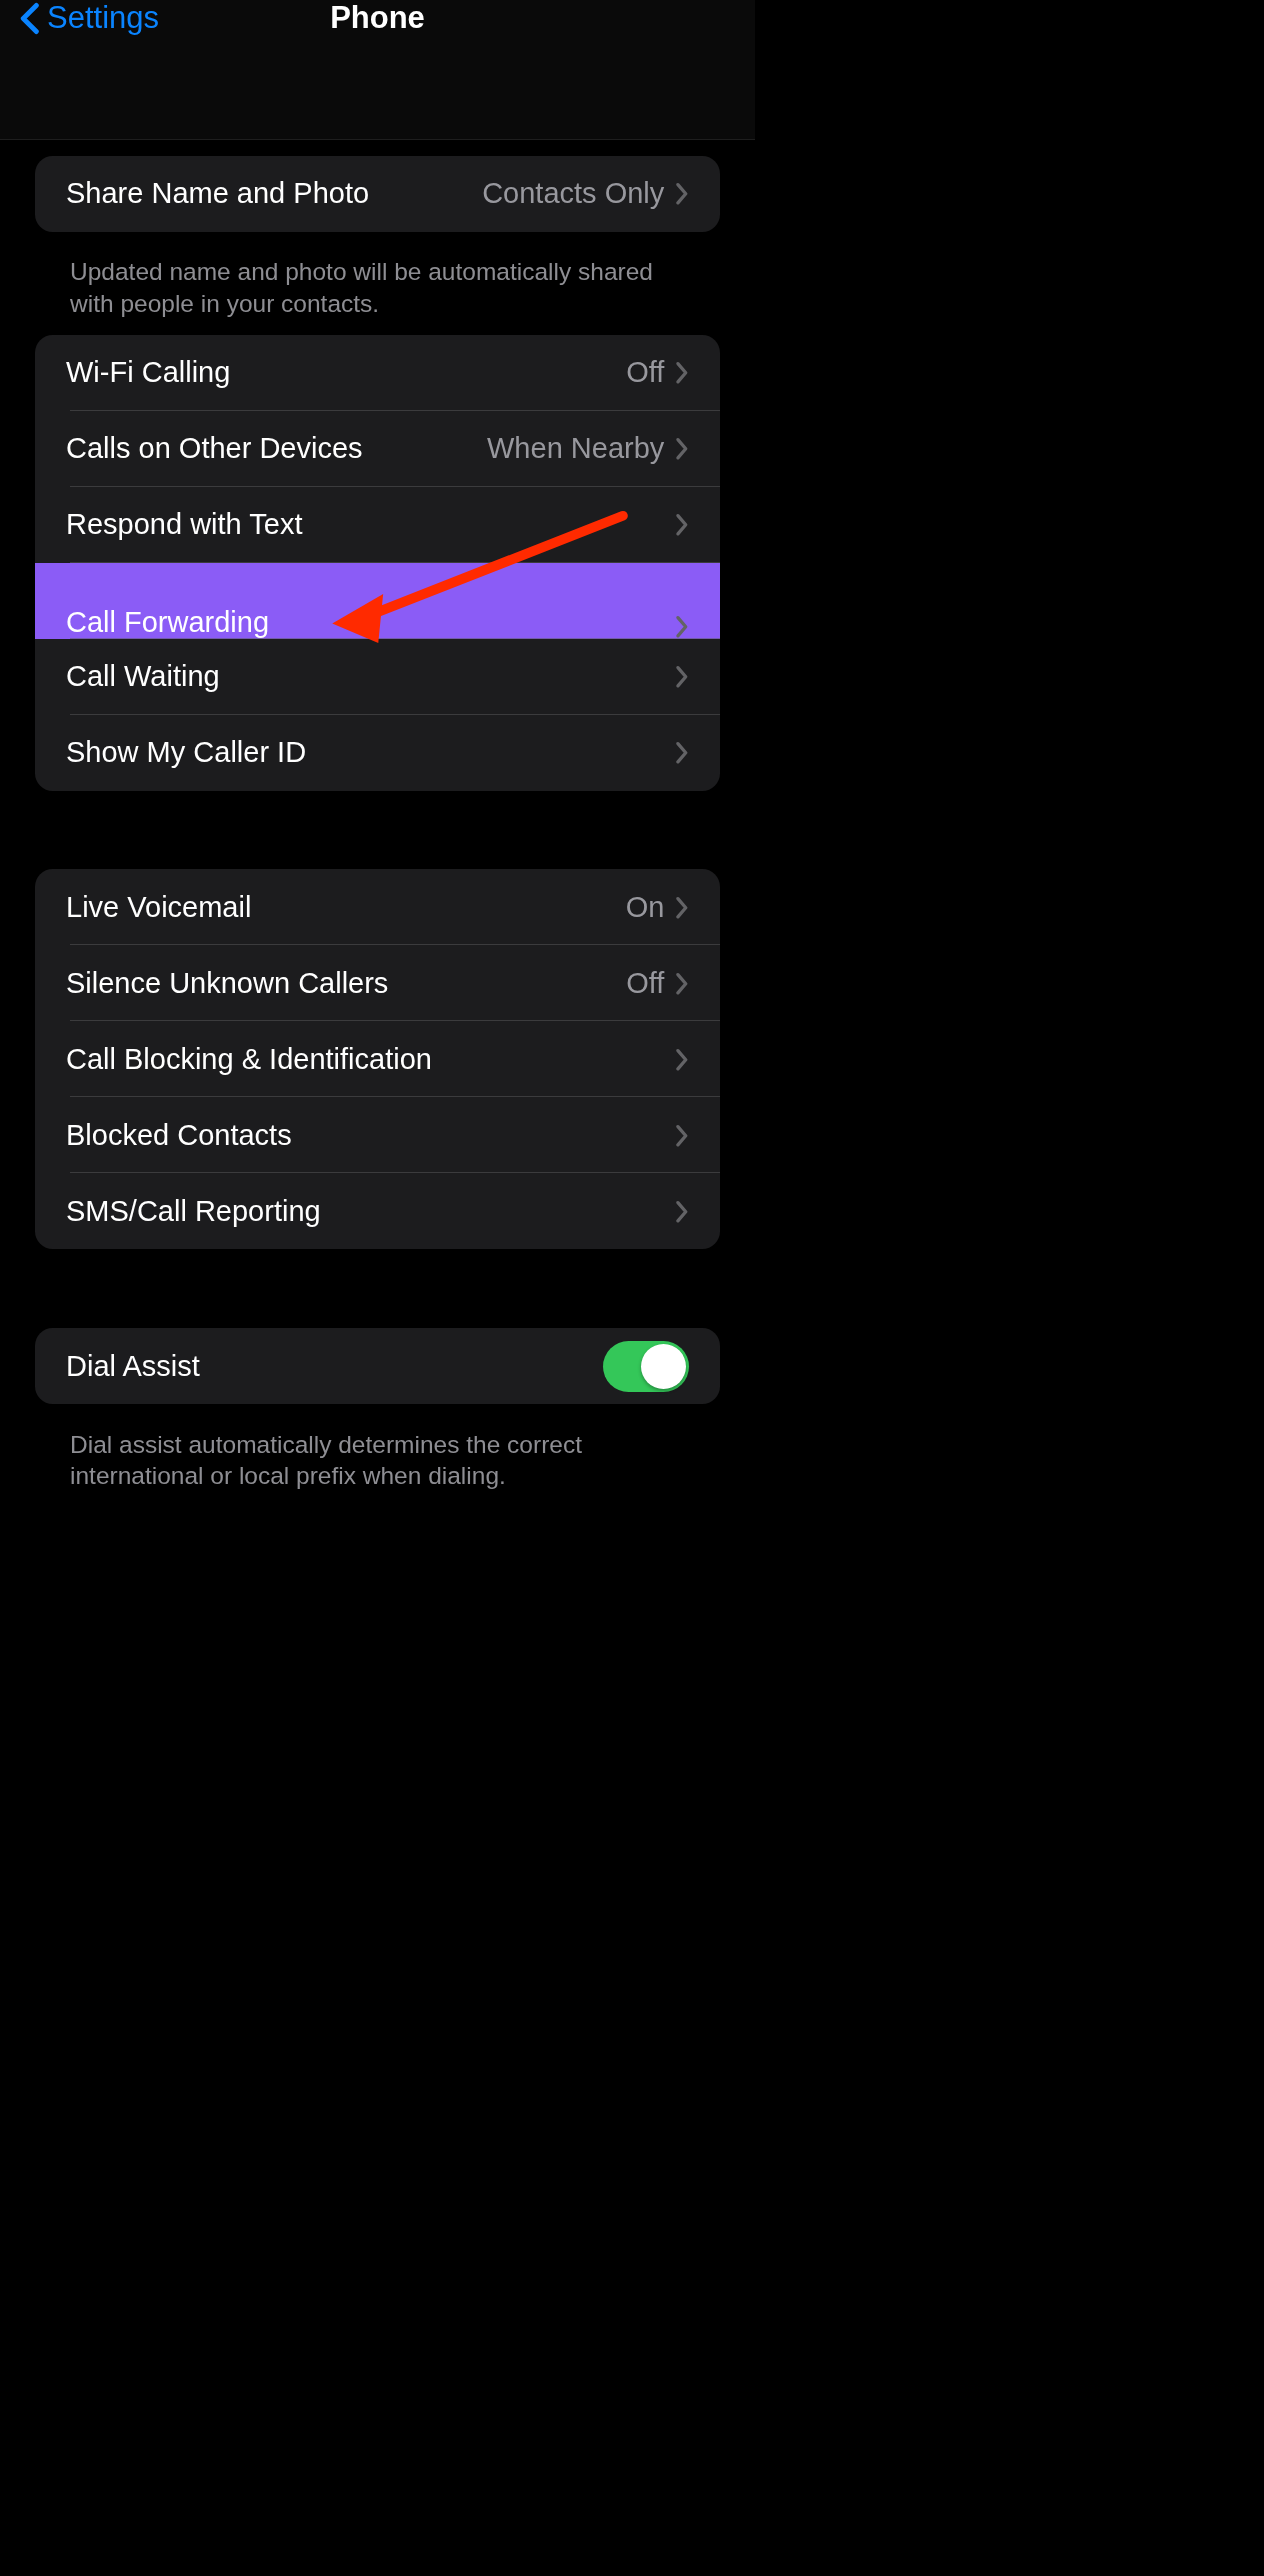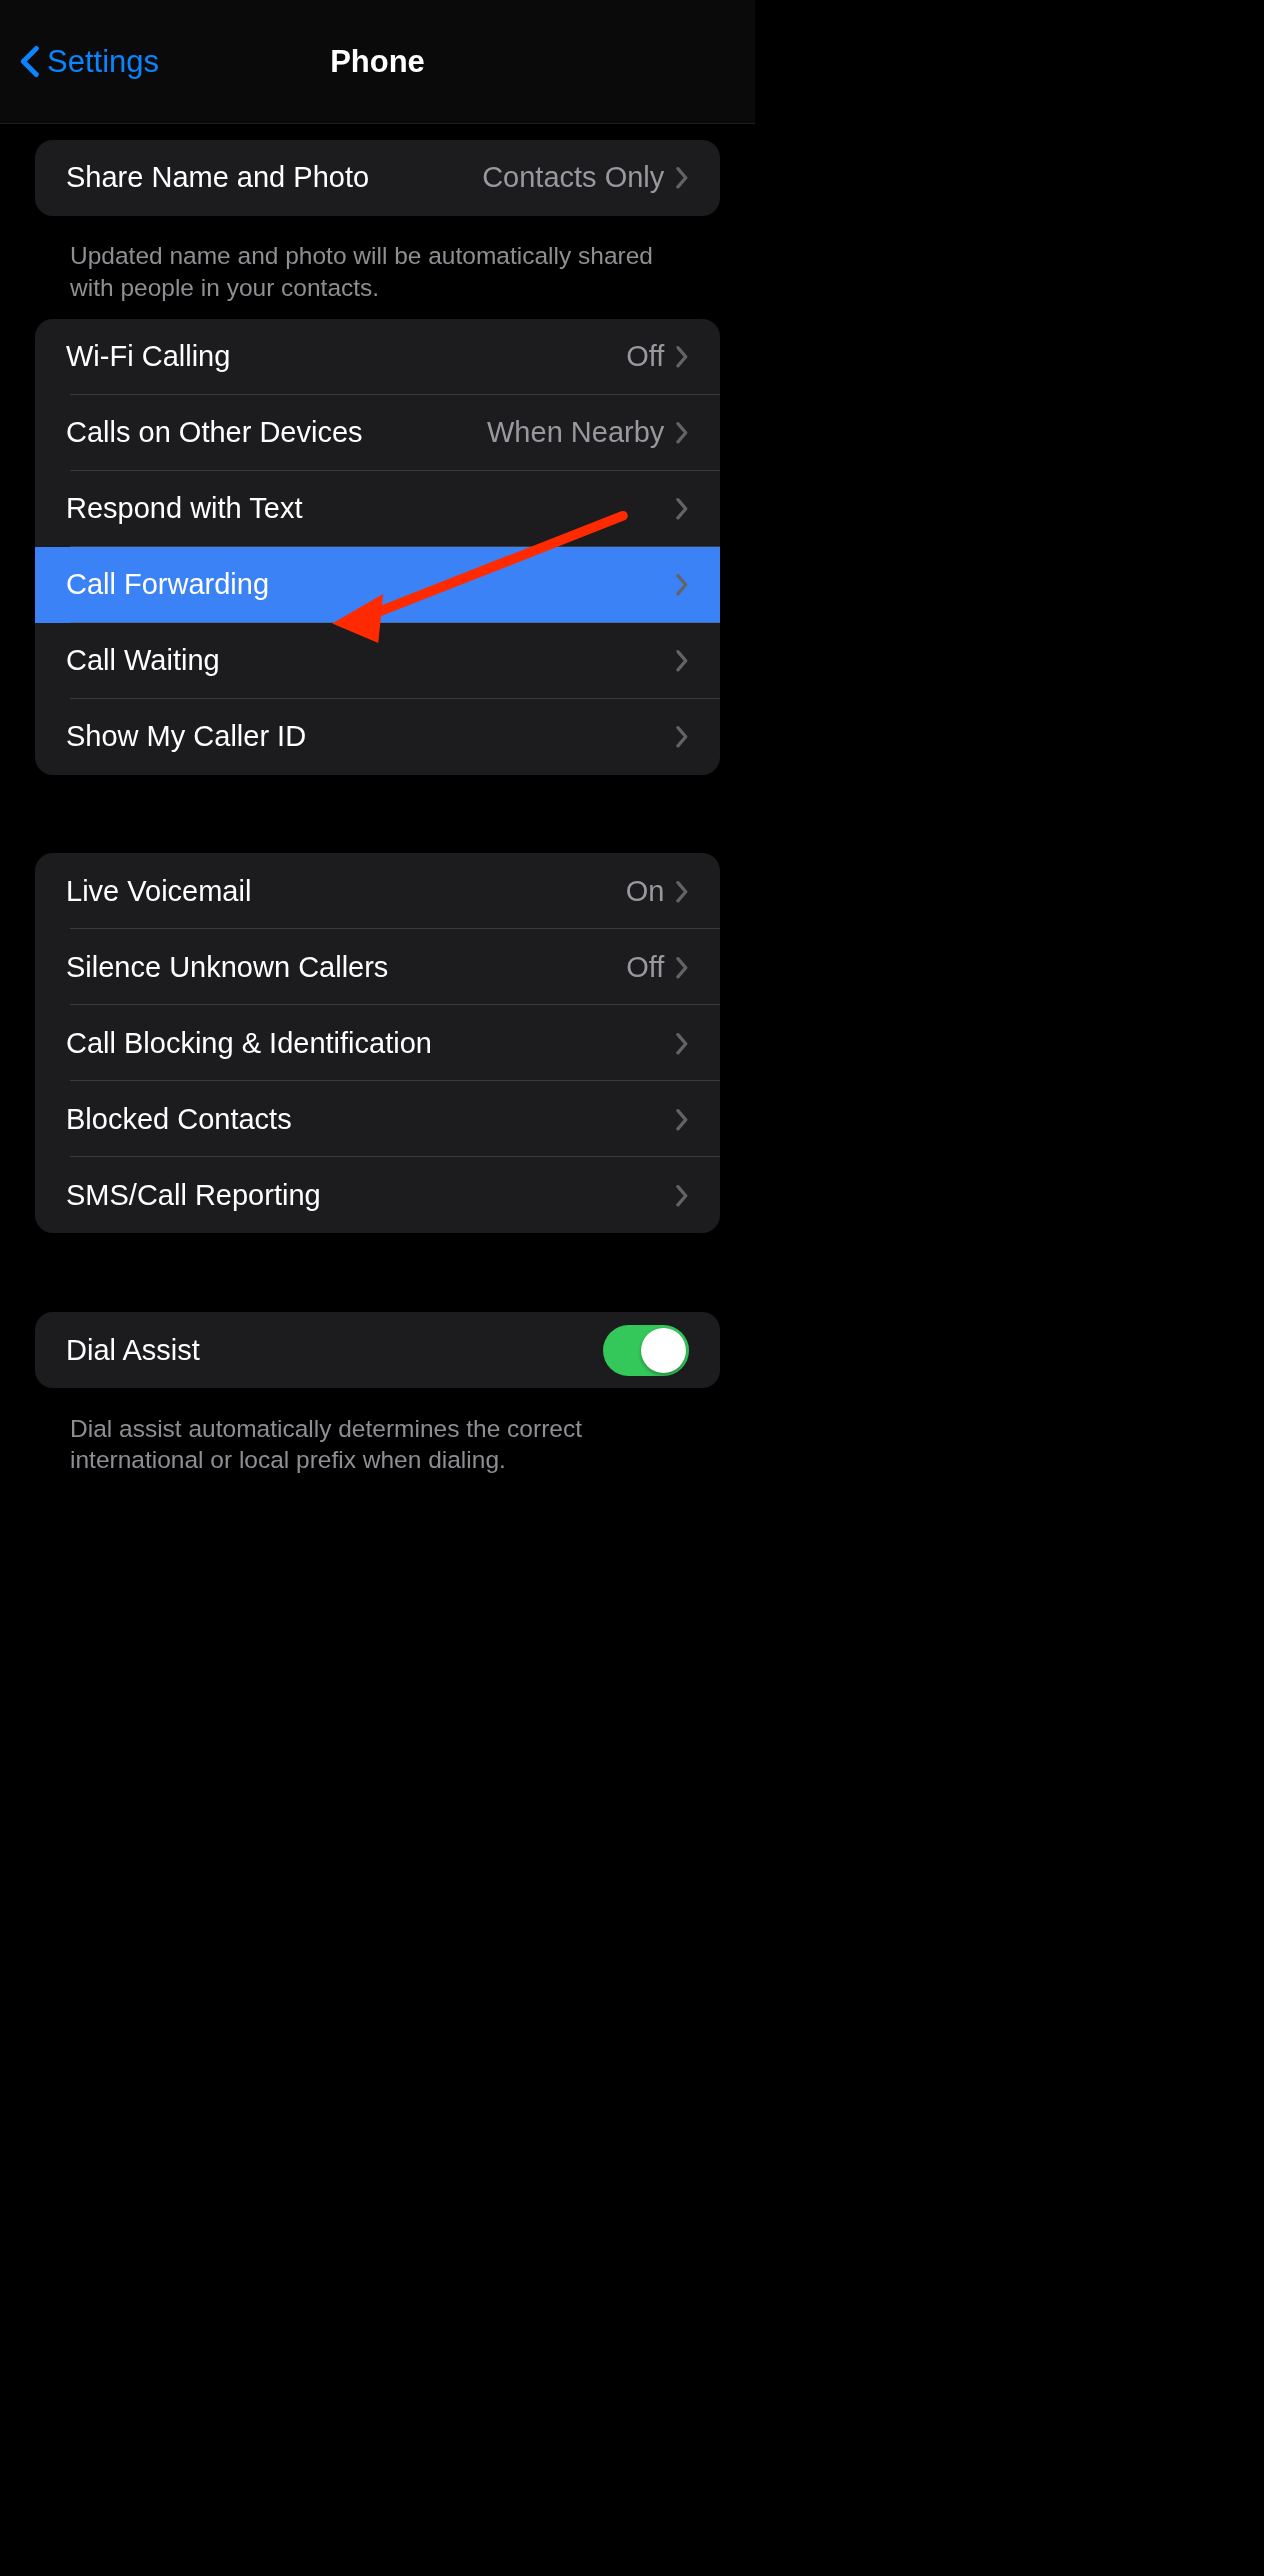--- a/index.html
+++ b/index.html
@@ -10,23 +10,23 @@
     }
     body {
       background: #000000;
       font-family: -apple-system, BlinkMacSystemFont, "Segoe UI", Helvetica, Arial, sans-serif;
       width: 755px;
       height: 1538px;
       overflow: hidden;
       position: relative;
     }
     .nav-bar {
-      height: 124px;
+      height: 140px;
       display: flex;
-      align-items: center;
+      align-items: flex-start;
       position: relative;
       padding: 0 19.6px;
       background: rgba(20,20,20,0.5);
       border-bottom: 1px solid rgba(80,80,80,0.3);
     }
     .back-button {
       display: flex;
       align-items: center;
       color: #0a84ff;
       font-size: 31px;
@@ -66,21 +66,22 @@
     .row:not(:last-child)::after {
       content: "";
       position: absolute;
       left: 35px;
       right: 0;
       bottom: 0;
       height: 1px;
       background: rgba(90,90,92,0.5);
     }
     .row-highlight {
-      background: #3b82f6;
+      background: #8b5cf6;
+      align-items: flex-end;
     }
     .row-label {
       flex: 1;
       color: #ffffff;
       font-size: 29px;
       font-weight: 400;
     }
     .row-value {
       color: #98989e;
       font-size: 29px;

